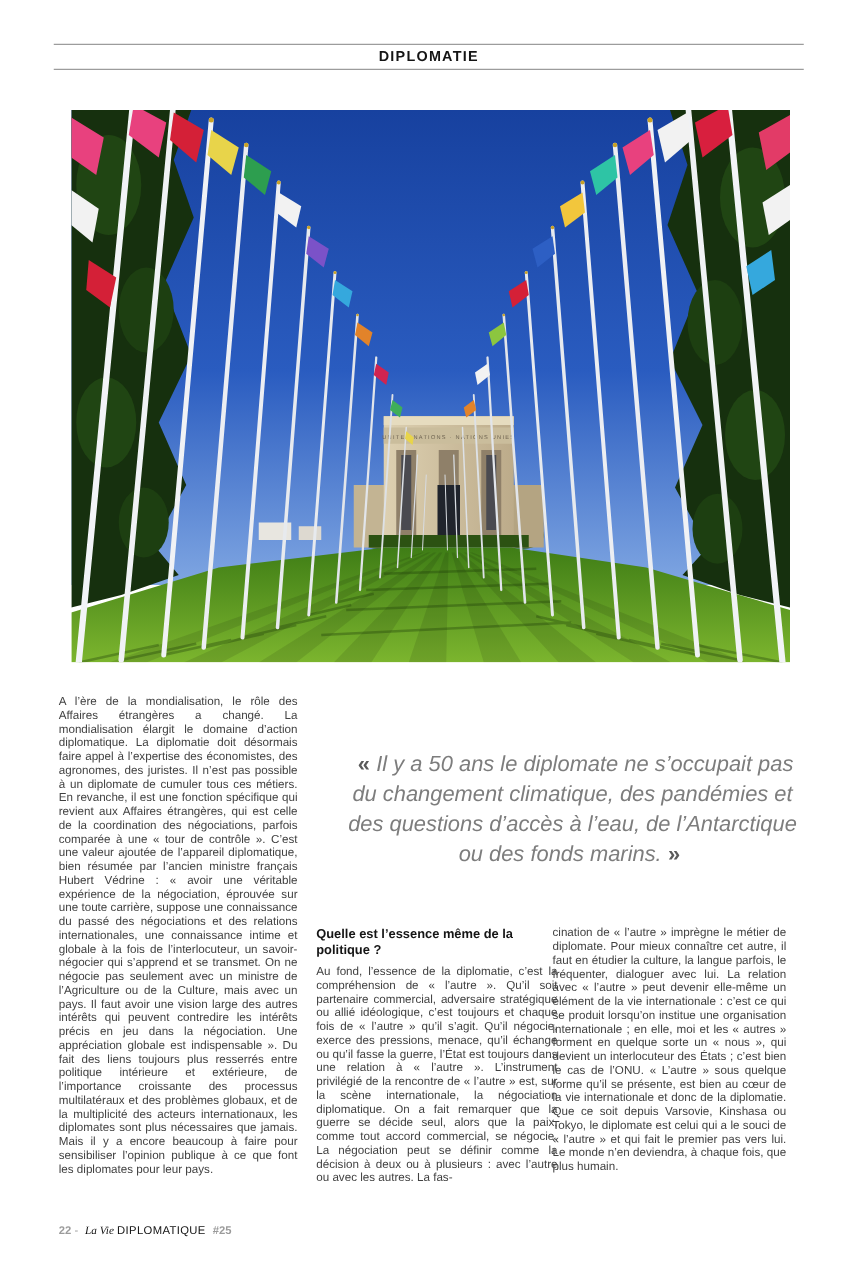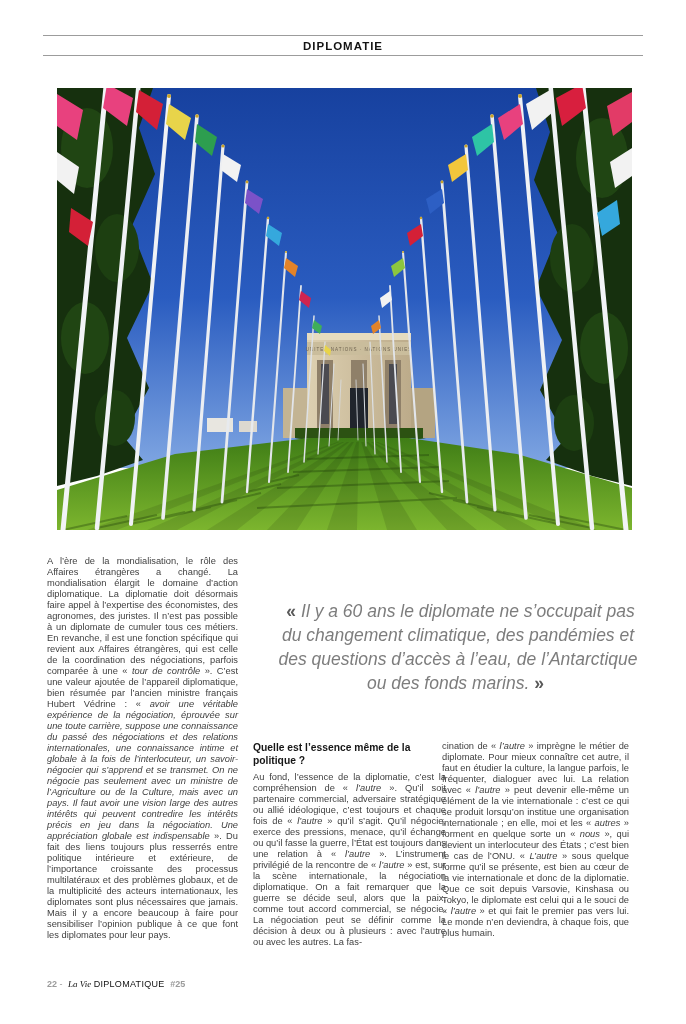--- a/index.html
+++ b/index.html
@@ -22,21 +22,21 @@
     font-size:9.3px;line-height:11px;text-align:justify;color:#414141;
     hyphens:auto;-webkit-hyphens:auto;
   }
   .intro{position:absolute;left:47px;top:556px;width:191px;}
   .col2{position:absolute;left:253px;top:741px;width:193px;}
   .col3{position:absolute;left:442px;top:741px;width:187px;}
   .question{
     font-size:10.3px;line-height:13px;font-weight:bold;color:#161616;
     margin:0 0 5px 0;text-align:left;
   }
-  .it{font-style:italic;margin-top:45px;}
+  .it{margin-top:45px;}
   
   .pullquote{
     position:absolute;left:270px;top:599px;width:376px;text-align:center;
     font-size:17.5px;line-height:24px;font-style:italic;color:#7d7d7d;
   }
   .pq-mark{font-style:normal;font-weight:bold;color:#5a5a5a;padding:0 5px;}
   
   .footer{position:absolute;left:47px;top:979px;font-size:9px;color:#9b9b9b;}
   .footer span{vertical-align:baseline;}
   .f-num{font-weight:bold;color:#9b9b9b;}
@@ -220,21 +220,21 @@
         <polygon points="575,4 550,18 556,48 575,34" fill="#e23b67"></polygon>
         <polygon points="575,60 553,74 558,100 575,88" fill="#f2f2f2"></polygon>
         <polygon points="560,112 540,125 545,148 563,136" fill="#35a8dd"></polygon>
       </g>
     </svg>
   </div>
 
   <div class="bodytext intro" lang="fr"><span>A l’ère de la mondialisation, le rôle des Affaires étrangères a changé. La mondialisation élargit le domaine d’action diplomatique. La diplomatie doit désormais faire appel à l’expertise des économistes, des agronomes, des juristes. Il n’est pas possible à un diplomate de cumuler tous ces métiers. En revanche, il est une fonction spécifique qui revient aux Affaires étrangères, qui est celle de la coordination des négociations, parfois comparée à une « </span><span class="it">tour de contrôle</span><span> ». C’est une valeur ajoutée de l’appareil diplomatique, bien résumée par l’ancien ministre français Hubert Védrine : « </span><span class="it">avoir une véritable expérience de la négociation, éprouvée sur une toute carrière, suppose une connaissance du passé des négociations et des relations internationales, une connaissance intime et globale à la fois de l’interlocuteur, un savoir-négocier qui s’apprend et se transmet. On ne négocie pas seulement avec un ministre de l’Agriculture ou de la Culture, mais avec un pays. Il faut avoir une vision large des autres intérêts qui peuvent contredire les intérêts précis en jeu dans la négociation. Une appréciation globale est indispensable</span><span> ». Du fait des liens toujours plus resserrés entre politique intérieure et extérieure, de l’importance croissante des processus multilatéraux et des problèmes globaux, et de la multiplicité des acteurs internationaux, les diplomates sont plus nécessaires que jamais. Mais il y a encore beaucoup à faire pour sensibiliser l’opinion publique à ce que font les diplomates pour leur pays.</span></div>
 
   <div class="pullquote">
-    <span class="pq-mark">«</span><span>Il y a 60 ans le diplomate ne s’occupait pas du changement climatique, des pandémies et des questions d’accès à l’eau, de l’Antarctique ou des fonds marins.</span><span class="pq-mark">»</span>
+    <span class="pq-mark">«</span><span>Il y a 50 ans le diplomate ne s’occupait pas du changement climatique, des pandémies et des questions d’accès à l’eau, de l’Antarctique ou des fonds marins.</span><span class="pq-mark">»</span>
   </div>
 
   <div class="bodytext col2" lang="fr">
     <h3 class="question">Quelle est l’essence même de la politique ?</h3>
     <span><span>Au fond, l’essence de la diplomatie, c’est la compréhension de « </span><span class="it">l’autre</span><span> ». Qu’il soit partenaire commercial, adversaire stratégique ou allié idéologique, c’est toujours et chaque fois de « </span><span class="it">l’autre</span><span> » qu’il s’agit. Qu’il négocie, exerce des pressions, menace, qu’il échange ou qu’il fasse la guerre, l’État est toujours dans une relation à « </span><span class="it">l’autre</span><span> ». L’instrument privilégié de la rencontre de « </span><span class="it">l’autre</span><span> » est, sur la scène internationale, la négociation diplomatique. On a fait remarquer que la guerre se décide seul, alors que la paix, comme tout accord commercial, se négocie. La négociation peut se définir comme la décision à deux ou à plusieurs : avec l’autre ou avec les autres. La fas-</span></span>
   </div>
 
   <div class="bodytext col3" lang="fr"><span>cination de « </span><span class="it">l’autre</span><span> » imprègne le métier de diplomate. Pour mieux connaître cet autre, il faut en étudier la culture, la langue parfois, le fréquenter, dialoguer avec lui. La relation avec « </span><span class="it">l’autre</span><span> » peut devenir elle-même un élément de la vie internationale : c’est ce qui se produit lorsqu’on institue une organisation internationale ; en elle, moi et les « </span><span class="it">autres</span><span> » forment en quelque sorte un « </span><span class="it">nous</span><span> », qui devient un interlocuteur des États ; c’est bien le cas de l’ONU. « </span><span class="it">L’autre</span><span> » sous quelque forme qu’il se présente, est bien au cœur de la vie internationale et donc de la diplomatie. Que ce soit depuis Varsovie, Kinshasa ou Tokyo, le diplomate est celui qui a le souci de « </span><span class="it">l’autre</span><span> » et qui fait le premier pas vers lui. Le monde n’en deviendra, à chaque fois, que plus humain.</span></div>
 
   <div class="footer">

